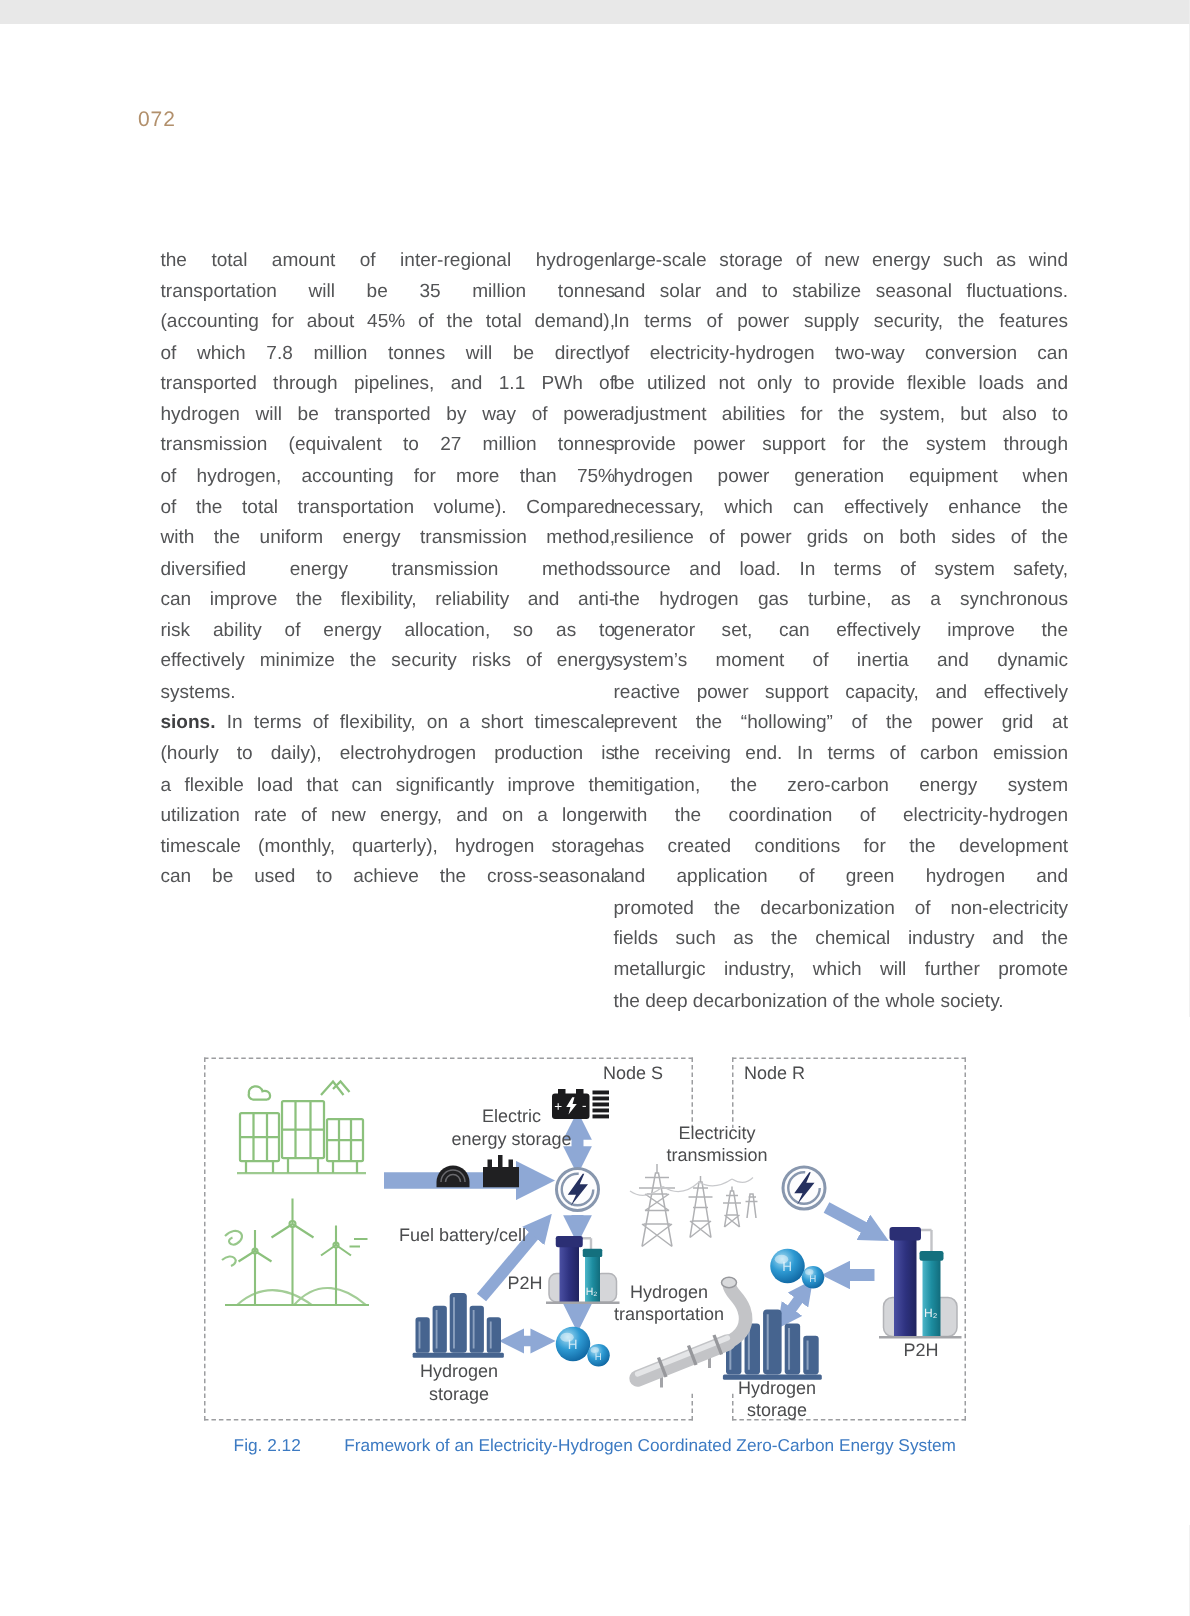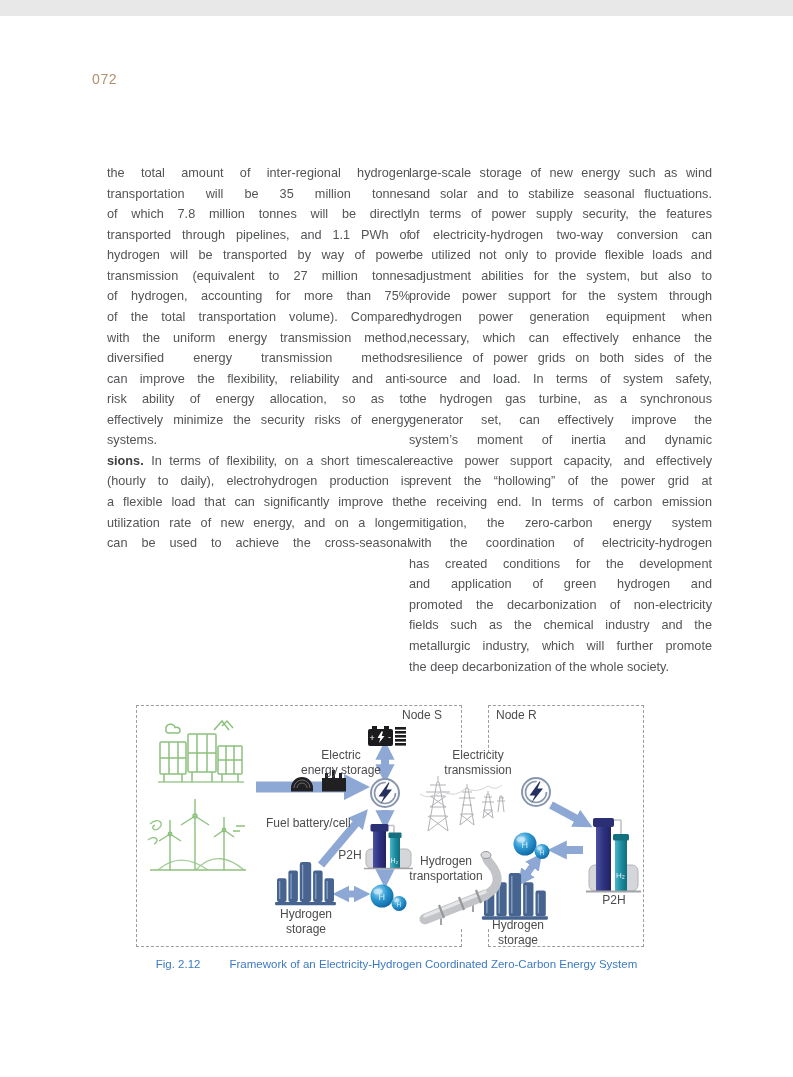--- a/index.html
+++ b/index.html
@@ -29,38 +29,40 @@
 <body>
 
 <div id="page">
 
   <div id="pagenum">072</div>
 
   <div class="col" style="left:107px">
     <div>
         <div class="jline">the total amount of inter-regional hydrogen</div>
         <div class="jline">transportation will be 35 million tonnes</div>
+        <div class="jline">(accounting for about 45% of the total demand),</div>
         <div class="jline">of which 7.8 million tonnes will be directly</div>
         <div class="jline">transported through pipelines, and 1.1 PWh of</div>
         <div class="jline">hydrogen will be transported by way of power</div>
         <div class="jline">transmission (equivalent to 27 million tonnes</div>
         <div class="jline">of hydrogen, accounting for more than 75%</div>
         <div class="jline">of the total transportation volume). Compared</div>
         <div class="jline">with the uniform energy transmission method,</div>
         <div class="jline">diversified energy transmission methods</div>
         <div class="jline">can improve the flexibility, reliability and anti-</div>
         <div class="jline">risk ability of energy allocation, so as to</div>
         <div class="jline">effectively minimize the security risks of energy</div>
         <div class="jline noj">systems.</div>
       </div>
     <div class="jline"><span class="bold">sions.</span><span> In terms of flexibility, on a short timescale</span></div>
     <div>
         <div class="jline">(hourly to daily), electrohydrogen production is</div>
         <div class="jline">a flexible load that can significantly improve the</div>
         <div class="jline">utilization rate of new energy, and on a longer</div>
+        <div class="jline">timescale (monthly, quarterly), hydrogen storage</div>
         <div class="jline">can be used to achieve the cross-seasonal</div>
       </div>
   </div>
 
   <div class="col" style="left:409px">
     <div>
         <div class="jline">large-scale storage of new energy such as wind</div>
         <div class="jline">and solar and to stabilize seasonal fluctuations.</div>
         <div class="jline">In terms of power supply security, the features</div>
         <div class="jline">of electricity-hydrogen two-way conversion can</div>
@@ -244,21 +246,21 @@
         <path d="M289,215 L349,191" stroke="#c3c4c7" stroke-width="11" stroke-linecap="round" fill="none"></path>
         <path d="M349,191 C360,186 363,178 360,169 C357,160 351,159 350,152" stroke="#c3c4c7" stroke-width="9" fill="none" stroke-linecap="round"></path>
         <path d="M289,212 L349,188" stroke="#e4e5e7" stroke-width="3.5" stroke-linecap="round" fill="none"></path>
         <path d="M303,201 l5,13 M323,193 l5,13 M340,186 l5,13" stroke="#97989c" stroke-width="2.2"></path>
         <ellipse cx="350" cy="151" rx="5" ry="3.5" fill="#d9dadc" stroke="#97989c"></ellipse>
       </g>
     </svg>
 
     <div class="flabel left" style="left:266px;top:4px;width:52px">Node S</div>
     <div class="flabel left" style="left:360px;top:4px;width:52px">Node R</div>
-    <div class="flabel" style="left:154px;top:44px;width:102px">
+    <div class="flabel" style="left:154px;top:33px;width:102px">
       <div>Electric</div>
       <div>energy storage</div>
     </div>
     <div class="flabel" style="left:296px;top:44px;width:92px">
       <div>Electricity</div>
       <div>transmission</div>
     </div>
     <div class="flabel left nowrap" style="left:130px;top:112px">Fuel battery/cell</div>
     <div class="flabel" style="left:200px;top:144px;width:28px">P2H</div>
     <div class="flabel" style="left:263px;top:150px;width:94px">

